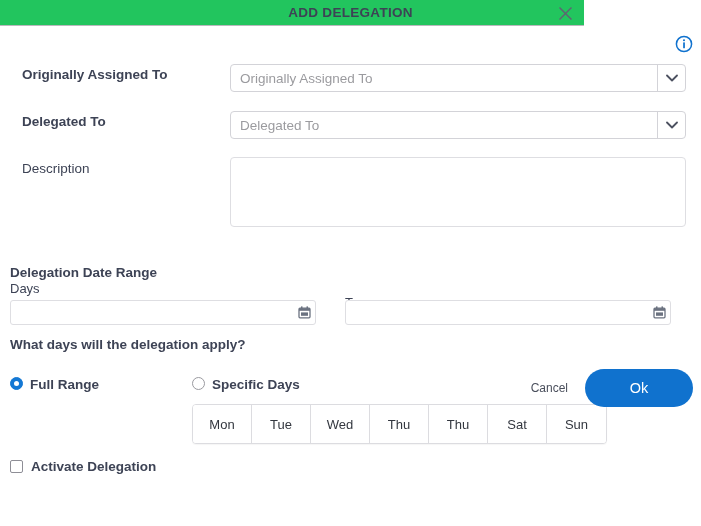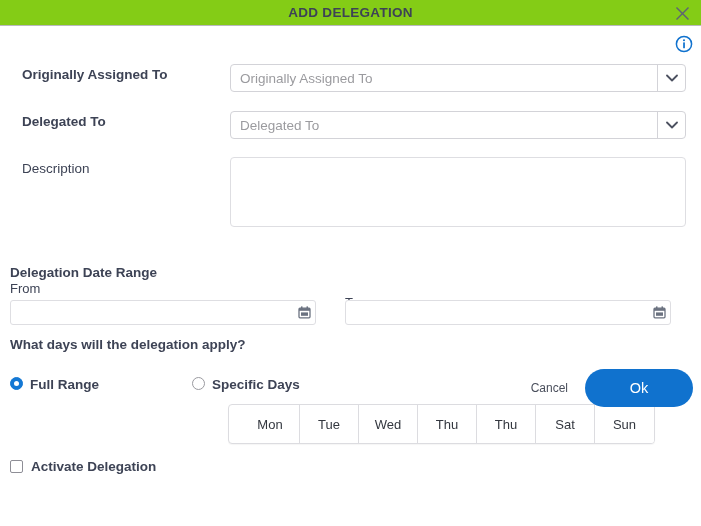--- a/index.html
+++ b/index.html
@@ -13,23 +13,23 @@
     font-family: "Liberation Sans", sans-serif;
     color: #3d4355;
     overflow: hidden;
     position: relative;
   }
 
   
   .titlebar {
     position: absolute;
     top: 0; left: 0;
-    width: 701px;
+    width: 584px;
     height: 26px;
-    background: #84cc16;
+    background: #22c55e;
     border-bottom: 1px solid #b9b9bd;
     box-sizing: border-box;
   }
   .titlebar-title {
     position: absolute;
     left: 0; top: 0;
     width: 701px;
     line-height: 25px;
     text-align: center;
     font-size: 13.5px;
@@ -315,21 +315,21 @@
         <polyline points="1,1.5 6,6.5 11,1.5" fill="none" stroke="#4c5160" stroke-width="1.8" stroke-linecap="round" stroke-linejoin="round"></polyline>
       </svg>
     </div>
   </div>
 
   <div class="field-label normal" style="left:22px; top:135px;">Description</div>
   <div class="textarea-box" style="left:230px; top:131px; width:456px; height:70px;"></div>
 
   <div class="field-label" style="left:10px; top:227px;margin-top:12px;">Delegation Date Range</div>
 
-  <div class="field-label normal" style="left:10px; top:255px; font-size:13px;">From</div>
+  <div class="field-label normal" style="left:10px; top:255px; font-size:13px;">Days</div>
   <div class="date-input" style="left:10px; top:274px; width:306px;">
     <div class="date-text"></div>
     <div class="cal-icon">
       <svg width="13" height="13" viewBox="0 0 13 13" aria-hidden="true">
         <rect x="1" y="2.2" width="11" height="9.6" rx="1" fill="none" stroke="#6b7280" stroke-width="1.3"></rect>
         <rect x="1" y="2.2" width="11" height="2.6" fill="#6b7280"></rect>
         <rect x="3" y="0.4" width="1.5" height="2.6" fill="#6b7280"></rect>
         <rect x="8.5" y="0.4" width="1.5" height="2.6" fill="#6b7280"></rect>
         <rect x="3" y="6.4" width="7" height="3.4" fill="#6b7280"></rect>
       </svg>
@@ -356,21 +356,21 @@
     <div class="radio-item" style="left:10px; top:351px;">
       <span class="radio-mark checked"></span>
       <span class="radio-label">Full Range</span>
     </div>
     <div class="radio-item" style="left:192px; top:351px;">
       <span class="radio-mark"></span>
       <span class="radio-label">Specific Days</span>
     </div>
   </div>
 
-  <div class="days-group" style="left:228px; top:378px;padding-left:12px;">
+  <div class="days-group" style="left:192px; top:378px;">
     <div class="day-btn">Mon</div>
     <div class="day-btn">Tue</div>
     <div class="day-btn">Wed</div>
     <div class="day-btn">Thu</div>
     <div class="day-btn">Thu</div>
     <div class="day-btn">Sat</div>
     <div class="day-btn">Sun</div>
   </div>
 
   <div class="checkbox-row" style="left:10px; top:433px;">

